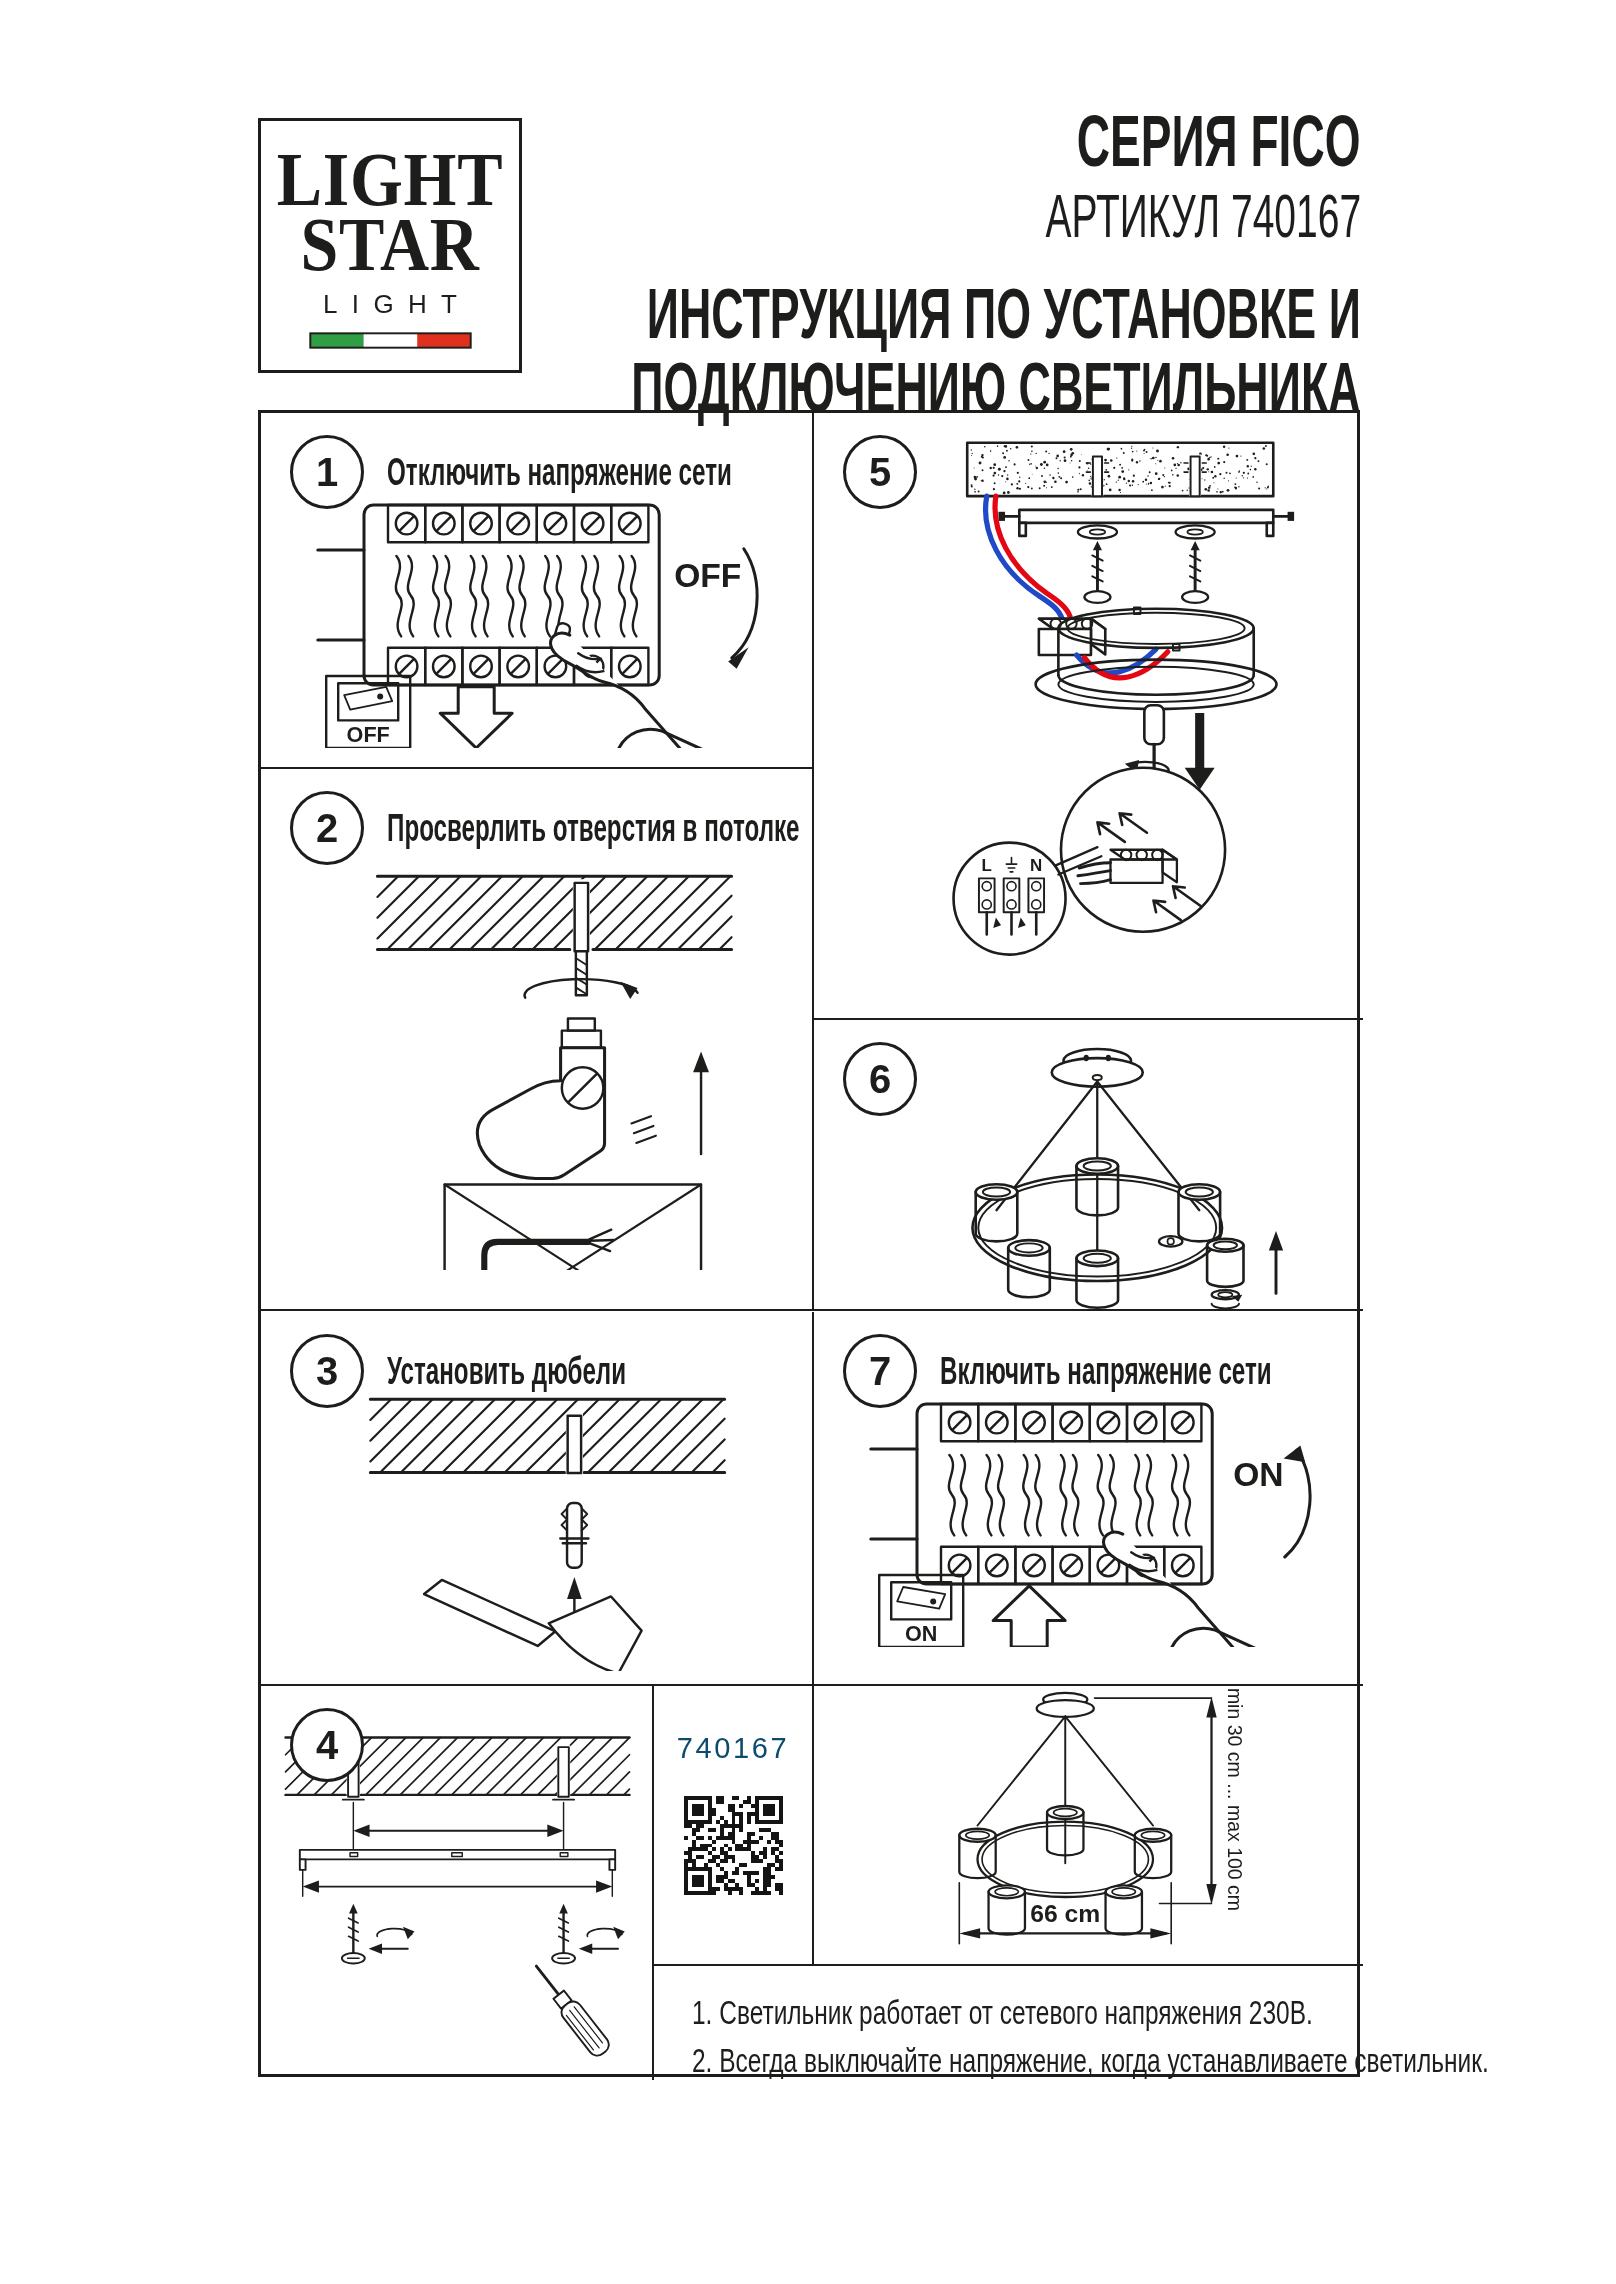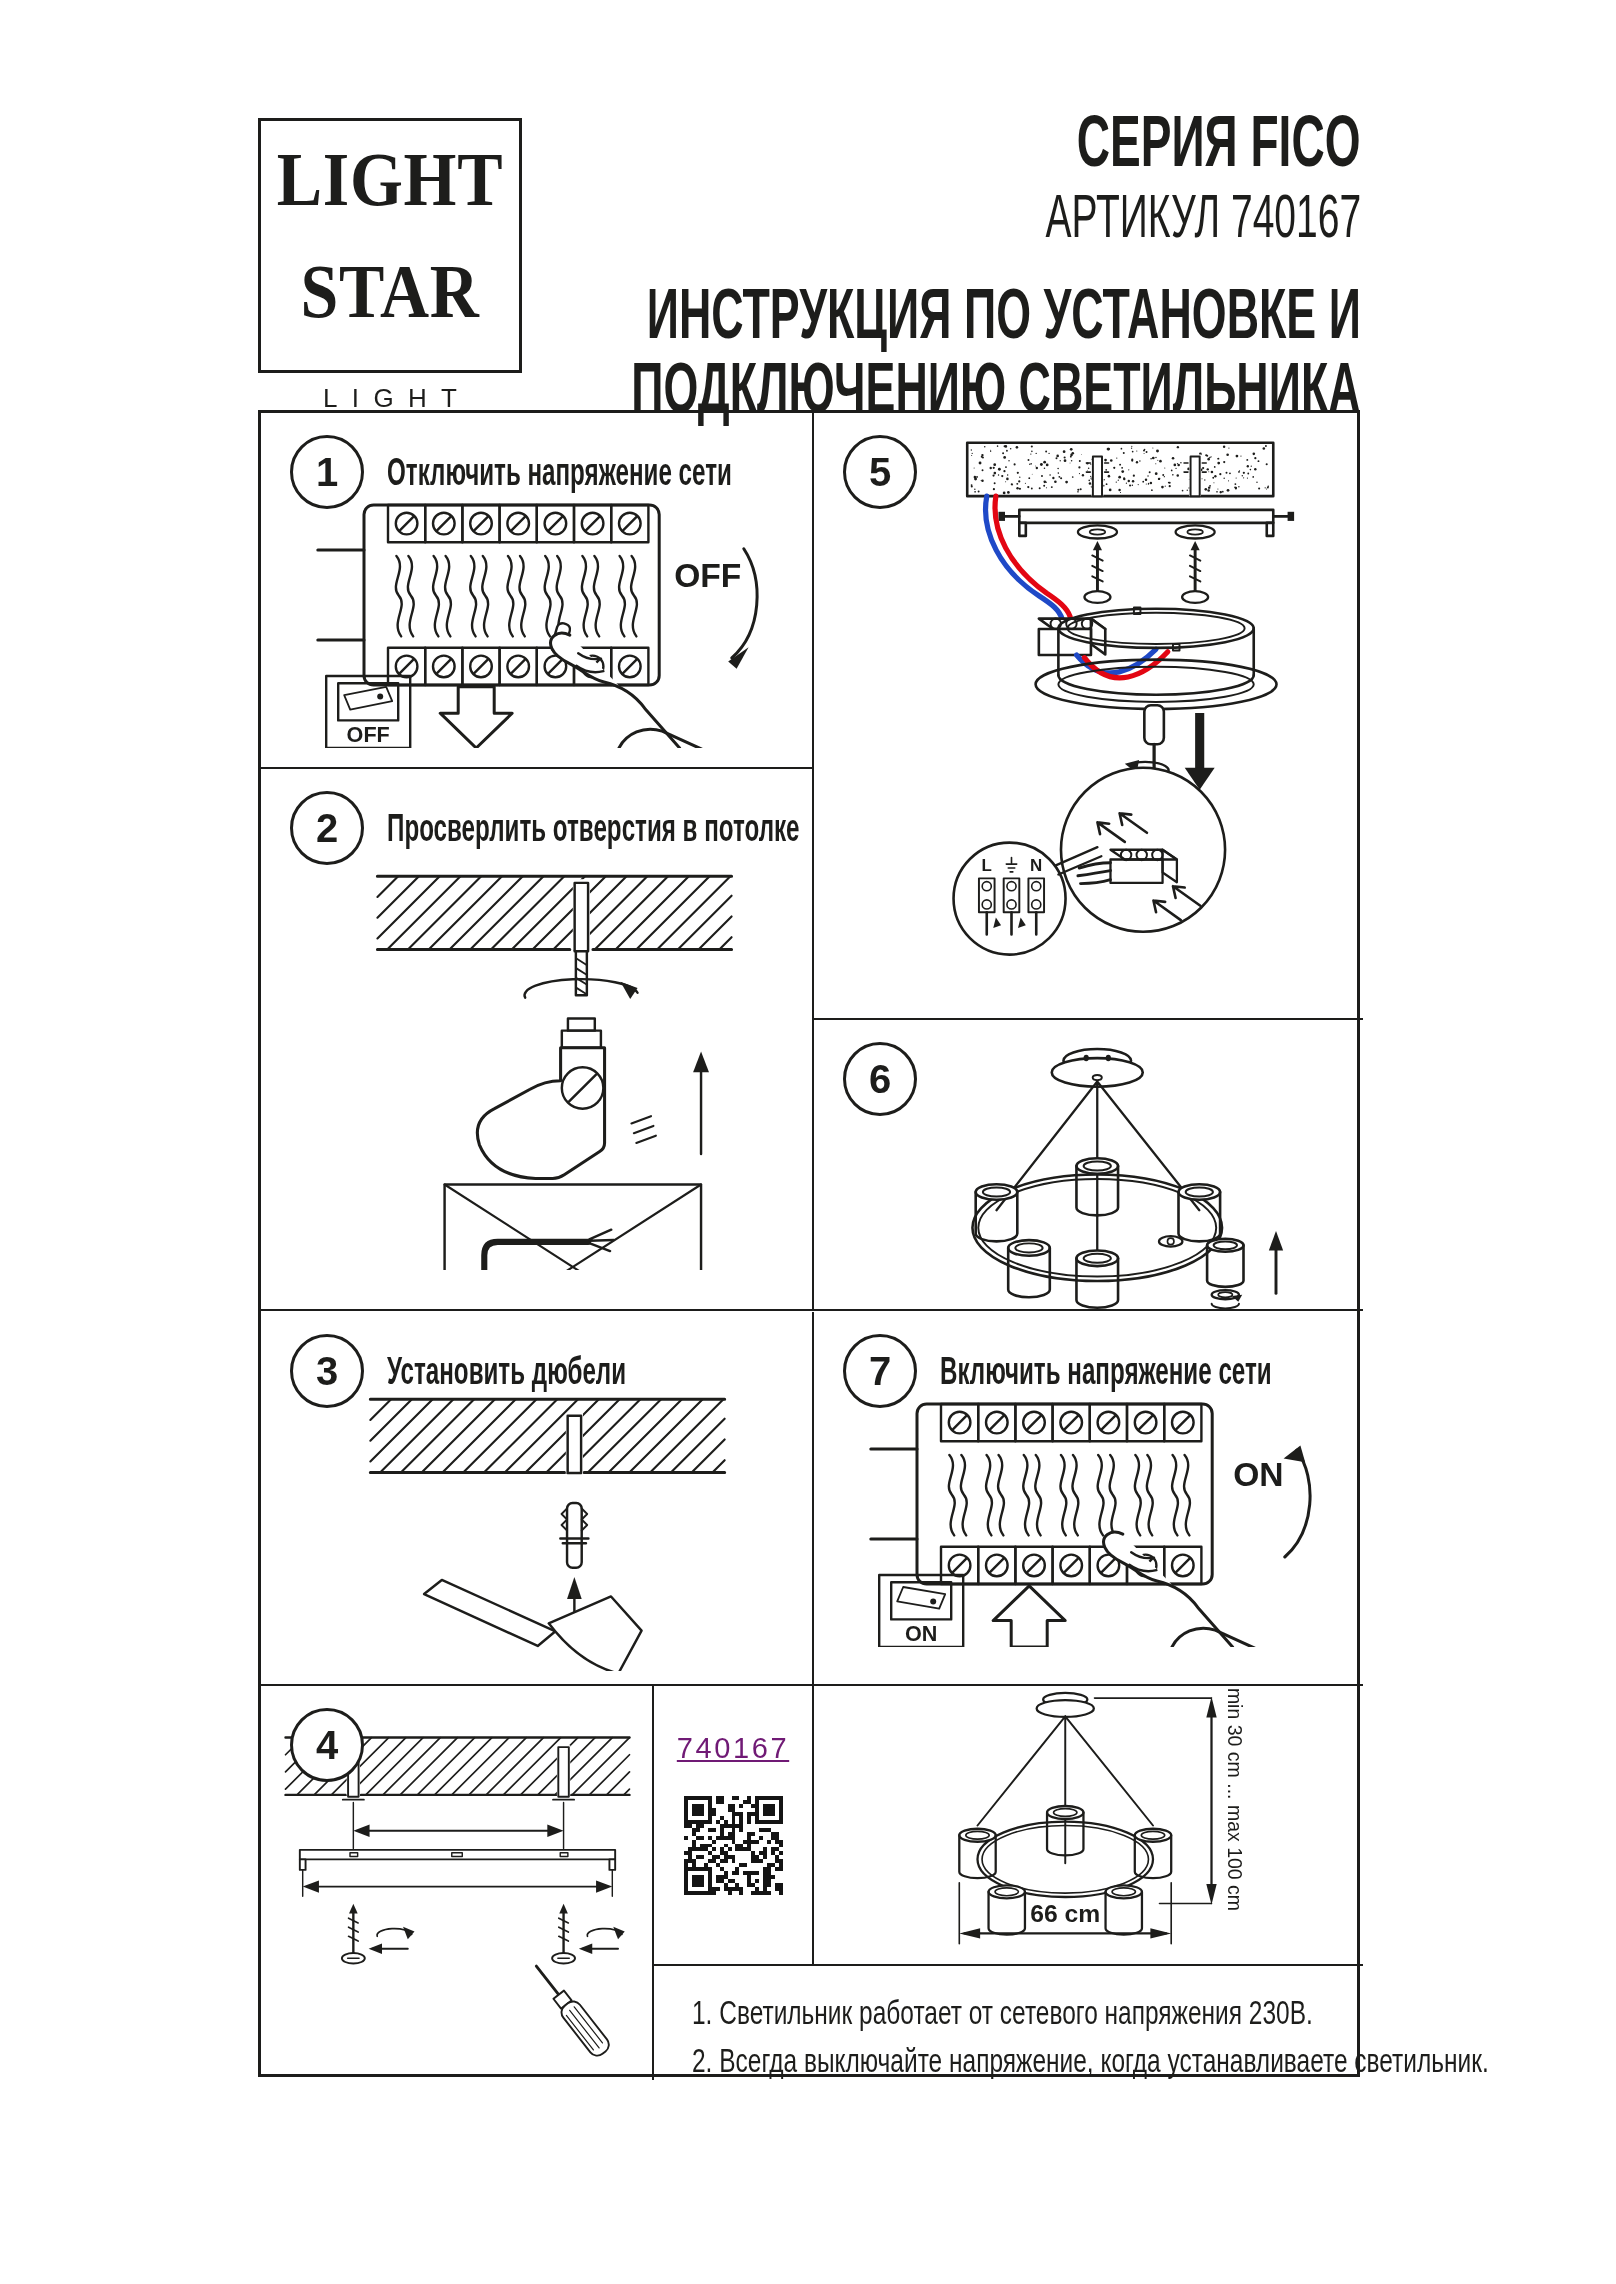--- a/index.html
+++ b/index.html
@@ -3,21 +3,21 @@
 <meta charset="utf-8">
 <style>
   html,body{margin:0;padding:0;background:#888;}
   .page{position:relative;width:1616px;height:2284px;background:#ffffff;
         font-family:"Liberation Sans",sans-serif;color:#1d1d1b;overflow:hidden;}
   svg{display:block;}
   .abs{position:absolute;}
   
   .logo-box{position:absolute;left:258px;top:118px;width:264px;height:255px;
             border:3.9px solid #1d1d1b;box-sizing:border-box;display:flex;flex-direction:column;
-            align-items:center;justify-content:flex-start;padding-top:26px;gap:47px;}
+            align-items:center;justify-content:flex-start;padding-top:26px;}
   .logo-word{font-family:"Liberation Serif",serif;font-weight:bold;font-size:68px;
              line-height:0.96;letter-spacing:0.7px;transform:scaleY(1.12);}
   .logo-group{font-size:26px;letter-spacing:14.3px;margin-top:11.7px;padding-left:14.3px;}
   .logo-flag{margin-top:11.7px;}
   .hdr-right{position:absolute;right:255px;top:102px;text-align:right;}
   .hdr-line{white-space:nowrap;}
   .cond{display:inline-block;transform:scaleX(0.64);transform-origin:right center;white-space:nowrap;}
   .series{font-size:72px;font-weight:bold;line-height:1.1;}
   .article{font-size:61px;font-weight:normal;line-height:1.15;}
   .title{font-size:70px;font-weight:bold;line-height:1.05;margin-top:27px;}
@@ -29,21 +29,21 @@
   .bb{border-bottom:2.6px solid #1d1d1b;}
   .step-head{display:flex;align-items:center;gap:23.4px;padding:22px 0 0 29px;}
   .badge{width:68px;height:68px;border:3.3px solid #1d1d1b;border-radius:50%;
          display:flex;align-items:center;justify-content:center;
          font-size:40px;font-weight:bold;flex:0 0 auto;background:#fff;}
   .step-label{font-size:39px;font-weight:bold;transform:scaleX(0.62);
               transform-origin:left center;white-space:nowrap;}
   .badge-float{position:absolute;left:29px;top:22px;z-index:2;}
   
   .qr-cell-inner{display:flex;flex-direction:column;align-items:center;padding-top:46px;}
-  .qr-num{font-size:29px;letter-spacing:2.6px;color:#701a75;margin-bottom:31px;text-decoration:underline;}
+  .qr-num{font-size:29px;letter-spacing:2.6px;color:#0c4a6e;margin-bottom:31px;}
   .notes-inner{padding:22px 0 0 38px;}
   .note-line{font-size:34px;transform:scaleX(0.72);transform-origin:left center;
              white-space:nowrap;line-height:1.42;}
   .footer{position:absolute;left:0;width:100%;top:2163px;text-align:center;}
   .footer-url{font-size:55px;font-weight:bold;display:inline-block;
               transform:scaleX(0.72);transform-origin:center;}
 </style>
 </head>
 <body>
 

